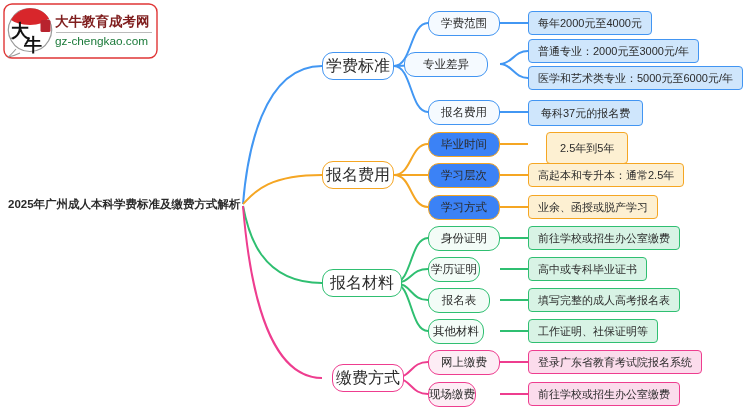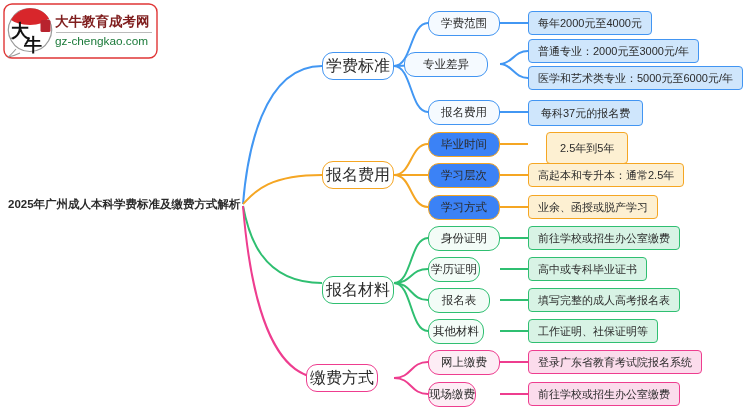--- a/index.html
+++ b/index.html
@@ -45,22 +45,22 @@
 <path d="M500,238 L528,238" stroke="#2fbf71" stroke-width="2"></path>
 <path d="M500,269 L528,269" stroke="#2fbf71" stroke-width="2"></path>
 <path d="M500,300 L528,300" stroke="#2fbf71" stroke-width="2"></path>
 <path d="M500,331 L528,331" stroke="#2fbf71" stroke-width="2"></path>
 <path d="M500,362 L528,362" stroke="#ee3d8f" stroke-width="2"></path>
 <path d="M500,394 L528,394" stroke="#ee3d8f" stroke-width="2"></path>
 </svg>
 <div id="root">2025年广州成人本科学费标准及缴费方式解析</div>
 <div class="nd br b" style="left:322px;top:52px;width:72px">学费标准</div>
 <div class="nd br o" style="left:322px;top:161px;width:72px">报名费用</div>
-<div class="nd br g" style="left:322px;top:276px;width:72px">报名材料</div>
-<div class="nd br p" style="left:306px;top:364px;width:72px">缴费方式</div>
+<div class="nd br g" style="left:322px;top:269px;width:80px">报名材料</div>
+<div class="nd br p" style="left:332px;top:364px;width:72px">缴费方式</div>
 <div class="nd ch b" style="left:428px;top:11px;width:72px">学费范围</div>
 <div class="nd ch b" style="left:404px;top:52px;width:84px">专业差异</div>
 <div class="nd ch b" style="left:428px;top:100px;width:72px">报名费用</div>
 <div class="nd ch o" style="left:428px;top:132px;width:72px">毕业时间</div>
 <div class="nd ch o" style="left:428px;top:163px;width:72px">学习层次</div>
 <div class="nd ch o" style="left:428px;top:195px;width:72px">学习方式</div>
 <div class="nd ch g" style="left:428px;top:226px;width:72px">身份证明</div>
 <div class="nd ch g" style="left:428px;top:257px;width:52px">学历证明</div>
 <div class="nd ch g" style="left:428px;top:288px;width:62px">报名表</div>
 <div class="nd ch g" style="left:428px;top:319px;width:56px">其他材料</div>

